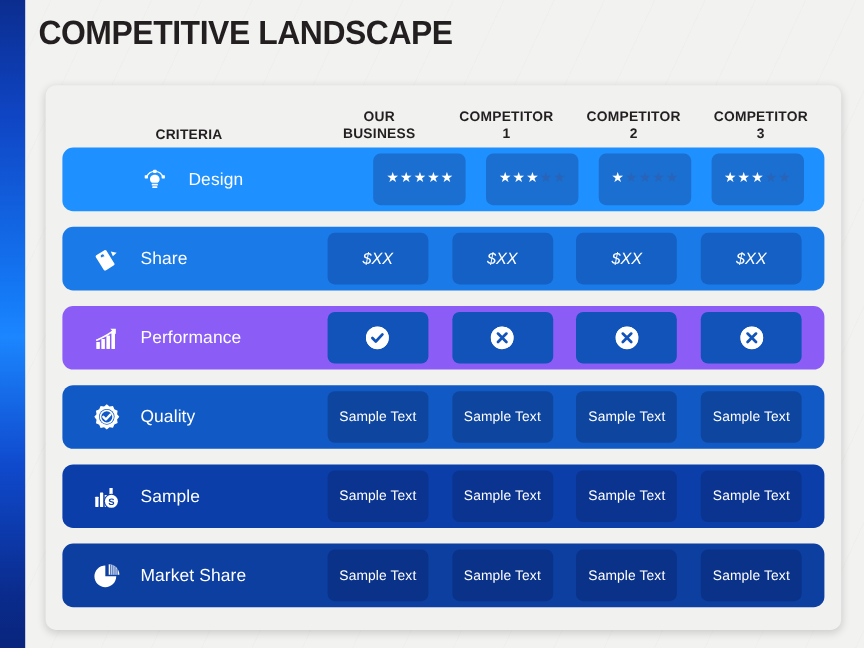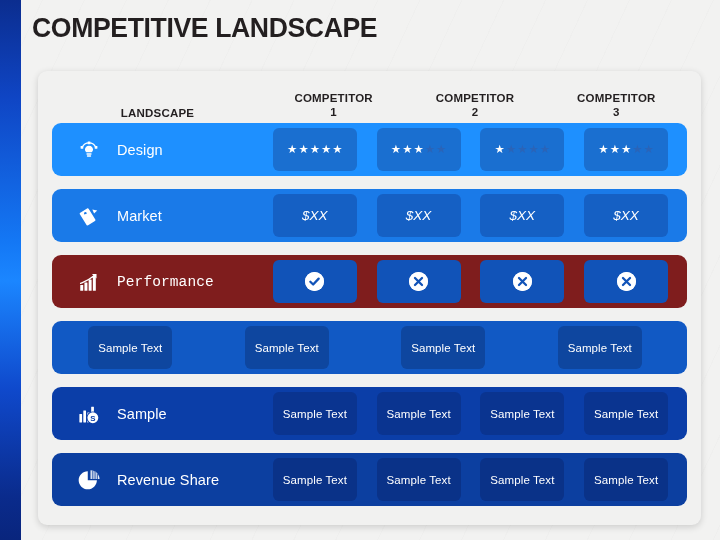--- a/index.html
+++ b/index.html
@@ -199,31 +199,33 @@
 <div class="bg-texture"></div>
 <div class="side-bar"></div>
 
 <div class="slide">
 
   <div class="title">COMPETITIVE LANDSCAPE</div>
 
   <div class="card">
 
     <div class="head-row">
-      <div class="head-criteria">LANDSCAPE</div>
+      <div class="head-criteria">CRITERIA</div>
+      <div class="head-col">OUR
+BUSINESS</div>
       <div class="head-col">COMPETITOR
 1</div>
       <div class="head-col">COMPETITOR
 2</div>
       <div class="head-col">COMPETITOR
 3</div>
     </div>
 
     <div class="rows" id="rows-container">
-        <div class="row" style="background: rgb(30, 144, 255);">
+        <div class="row" style="background: rgb(30, 144, 255); padding-left: 40px;">
           <div class="row-label">
             <span class="row-icon">
               <svg width="28" height="28" viewBox="0 0 32 32">
         <path fill="#ffffff" d="M16 11c-3 0-4.6 2.2-4.6 4.3 0 1.7 1 2.7 1.8 3.4h5.6c.8-.7 1.8-1.7 1.8-3.4C20.6 13.2 19 11 16 11z"></path>
         <rect fill="#ffffff" x="13.1" y="19.6" width="5.8" height="1.7" rx="0.5"></rect>
         <rect fill="#ffffff" x="13.6" y="22" width="4.8" height="1.7" rx="0.5"></rect>
         <rect fill="#ffffff" x="15.3" y="12.4" width="1.4" height="5.6"></rect>
         <path fill="none" stroke="#ffffff" stroke-width="1.3" d="M8.2 13.2c1.4-3.6 4.3-5.4 7.8-5.4s6.4 1.8 7.8 5.4"></path>
         <rect fill="#ffffff" x="6.4" y="11.4" width="3.1" height="3.1" rx="0.4"></rect>
         <rect fill="#ffffff" x="22.5" y="11.4" width="3.1" height="3.1" rx="0.4"></rect>
@@ -282,36 +284,36 @@
             <span class="row-icon">
               <svg width="28" height="28" viewBox="0 0 32 32">
         <g transform="rotate(-32 16 16)">
           <path fill="#ffffff" d="M9.5 7.5h9.2c.7 0 1.3.6 1.3 1.3v14.4c0 .7-.6 1.3-1.3 1.3H9.5c-.7 0-1.3-.6-1.3-1.3V8.8c0-.7.6-1.3 1.3-1.3z"></path>
           <circle fill="#1a7ae8" cx="14.1" cy="11.3" r="1.6"></circle>
         </g>
         <path fill="#ffffff" d="M19.8 8.7l5.6 1.1-3.6 3.4z"></path>
         <text fill="#ffffff" x="13.4" y="19.4" font-size="8.5" font-family="Liberation Sans, sans-serif" font-weight="bold" text-anchor="middle" transform="rotate(-32 13.4 17)">S</text>
       </svg>
             </span>
-            <span class="row-name">Market</span>
+            <span class="row-name">Share</span>
           </div>
           <div class="cell-wrap">
             <div class="cell price" style="background: rgb(21, 96, 196);">$XX</div>
           </div>
           <div class="cell-wrap">
             <div class="cell price" style="background: rgb(21, 96, 196);">$XX</div>
           </div>
           <div class="cell-wrap">
             <div class="cell price" style="background: rgb(21, 96, 196);">$XX</div>
           </div>
           <div class="cell-wrap">
             <div class="cell price" style="background: rgb(21, 96, 196);">$XX</div>
           </div>
         </div>
-        <div class="row" style="background: #7f1d1d; font-family: Liberation Mono, monospace;">
+        <div class="row" style="background: #8b5cf6;">
           <div class="row-label">
             <span class="row-icon">
               <svg width="28" height="28" viewBox="0 0 32 32">
         <rect fill="#ffffff" x="6" y="19.5" width="3.4" height="6.5" rx="0.4"></rect>
         <rect fill="#ffffff" x="10.8" y="16.5" width="3.4" height="9.5" rx="0.4"></rect>
         <rect fill="#ffffff" x="15.6" y="13.2" width="3.4" height="12.8" rx="0.4"></rect>
         <rect fill="#ffffff" x="20.4" y="9.2" width="3.4" height="16.8" rx="0.4"></rect>
         <path fill="none" stroke="#ffffff" stroke-width="1.5" stroke-linecap="round" d="M6.4 17.6C10 16 16.4 13.6 22.6 8.4"></path>
         <path fill="#ffffff" d="M19.3 6.9h5.3v5.2l-1.8-1.8-1.7 1.6-1.6-1.6 1.7-1.6z"></path>
       </svg>
@@ -353,20 +355,31 @@
               <span class="mark">
                 <svg width="19" height="19" viewBox="0 0 20 20">
     <circle fill="#ffffff" cx="10" cy="10" r="10"></circle>
     <path fill="none" stroke="#1153b8" stroke-width="2.4" stroke-linecap="round" d="M6.3 6.3l7.4 7.4M13.7 6.3l-7.4 7.4"></path>
                 </svg>
               </span>
             </div>
           </div>
         </div>
         <div class="row" style="background: rgb(17, 89, 196);">
+          <div class="row-label">
+            <span class="row-icon">
+              <svg width="28" height="28" viewBox="0 0 32 32">
+        <path fill="#ffffff" d="M16 3.4l2.6 2.1 3.3-.5 1.3 3.1 3.1 1.3-.5 3.3 2.1 2.6-2.1 2.6.5 3.3-3.1 1.3-1.3 3.1-3.3-.5L16 27.4l-2.6-2.1-3.3.5-1.3-3.1-3.1-1.3.5-3.3L4.1 15.3l2.1-2.6-.5-3.3 3.1-1.3 1.3-3.1 3.3.5z"></path>
+        <circle fill="#1159c4" cx="16" cy="15.3" r="7.4"></circle>
+        <circle fill="none" stroke="#ffffff" stroke-width="1.5" cx="16" cy="15.3" r="6"></circle>
+        <path fill="none" stroke="#ffffff" stroke-width="2.3" stroke-linecap="round" stroke-linejoin="round" d="M12.7 15.3l2.4 2.5 4.4-4.8"></path>
+      </svg>
+            </span>
+            <span class="row-name">Quality</span>
+          </div>
           <div class="cell-wrap">
             <div class="cell sample" style="background: rgb(14, 70, 159);">Sample Text</div>
           </div>
           <div class="cell-wrap">
             <div class="cell sample" style="background: rgb(14, 70, 159);">Sample Text</div>
           </div>
           <div class="cell-wrap">
             <div class="cell sample" style="background: rgb(14, 70, 159);">Sample Text</div>
           </div>
           <div class="cell-wrap">
@@ -410,21 +423,21 @@
           <path fill="#ffffff" d="M15.2 6.2c5.6 0 10.2 4.5 10.2 10.1H15.2z" opacity="0.97"></path>
           <g stroke="#0c3fa0" stroke-width="0.9">
             <line x1="17.2" y1="6.5" x2="17.2" y2="16.3"></line>
             <line x1="19.2" y1="7" x2="19.2" y2="16.3"></line>
             <line x1="21.2" y1="8.2" x2="21.2" y2="16.3"></line>
             <line x1="23.2" y1="10.2" x2="23.2" y2="16.3"></line>
           </g>
         </g>
       </svg>
             </span>
-            <span class="row-name">Revenue Share</span>
+            <span class="row-name">Market Share</span>
           </div>
           <div class="cell-wrap">
             <div class="cell sample" style="background: rgb(10, 50, 136);">Sample Text</div>
           </div>
           <div class="cell-wrap">
             <div class="cell sample" style="background: rgb(10, 50, 136);">Sample Text</div>
           </div>
           <div class="cell-wrap">
             <div class="cell sample" style="background: rgb(10, 50, 136);">Sample Text</div>
           </div>

